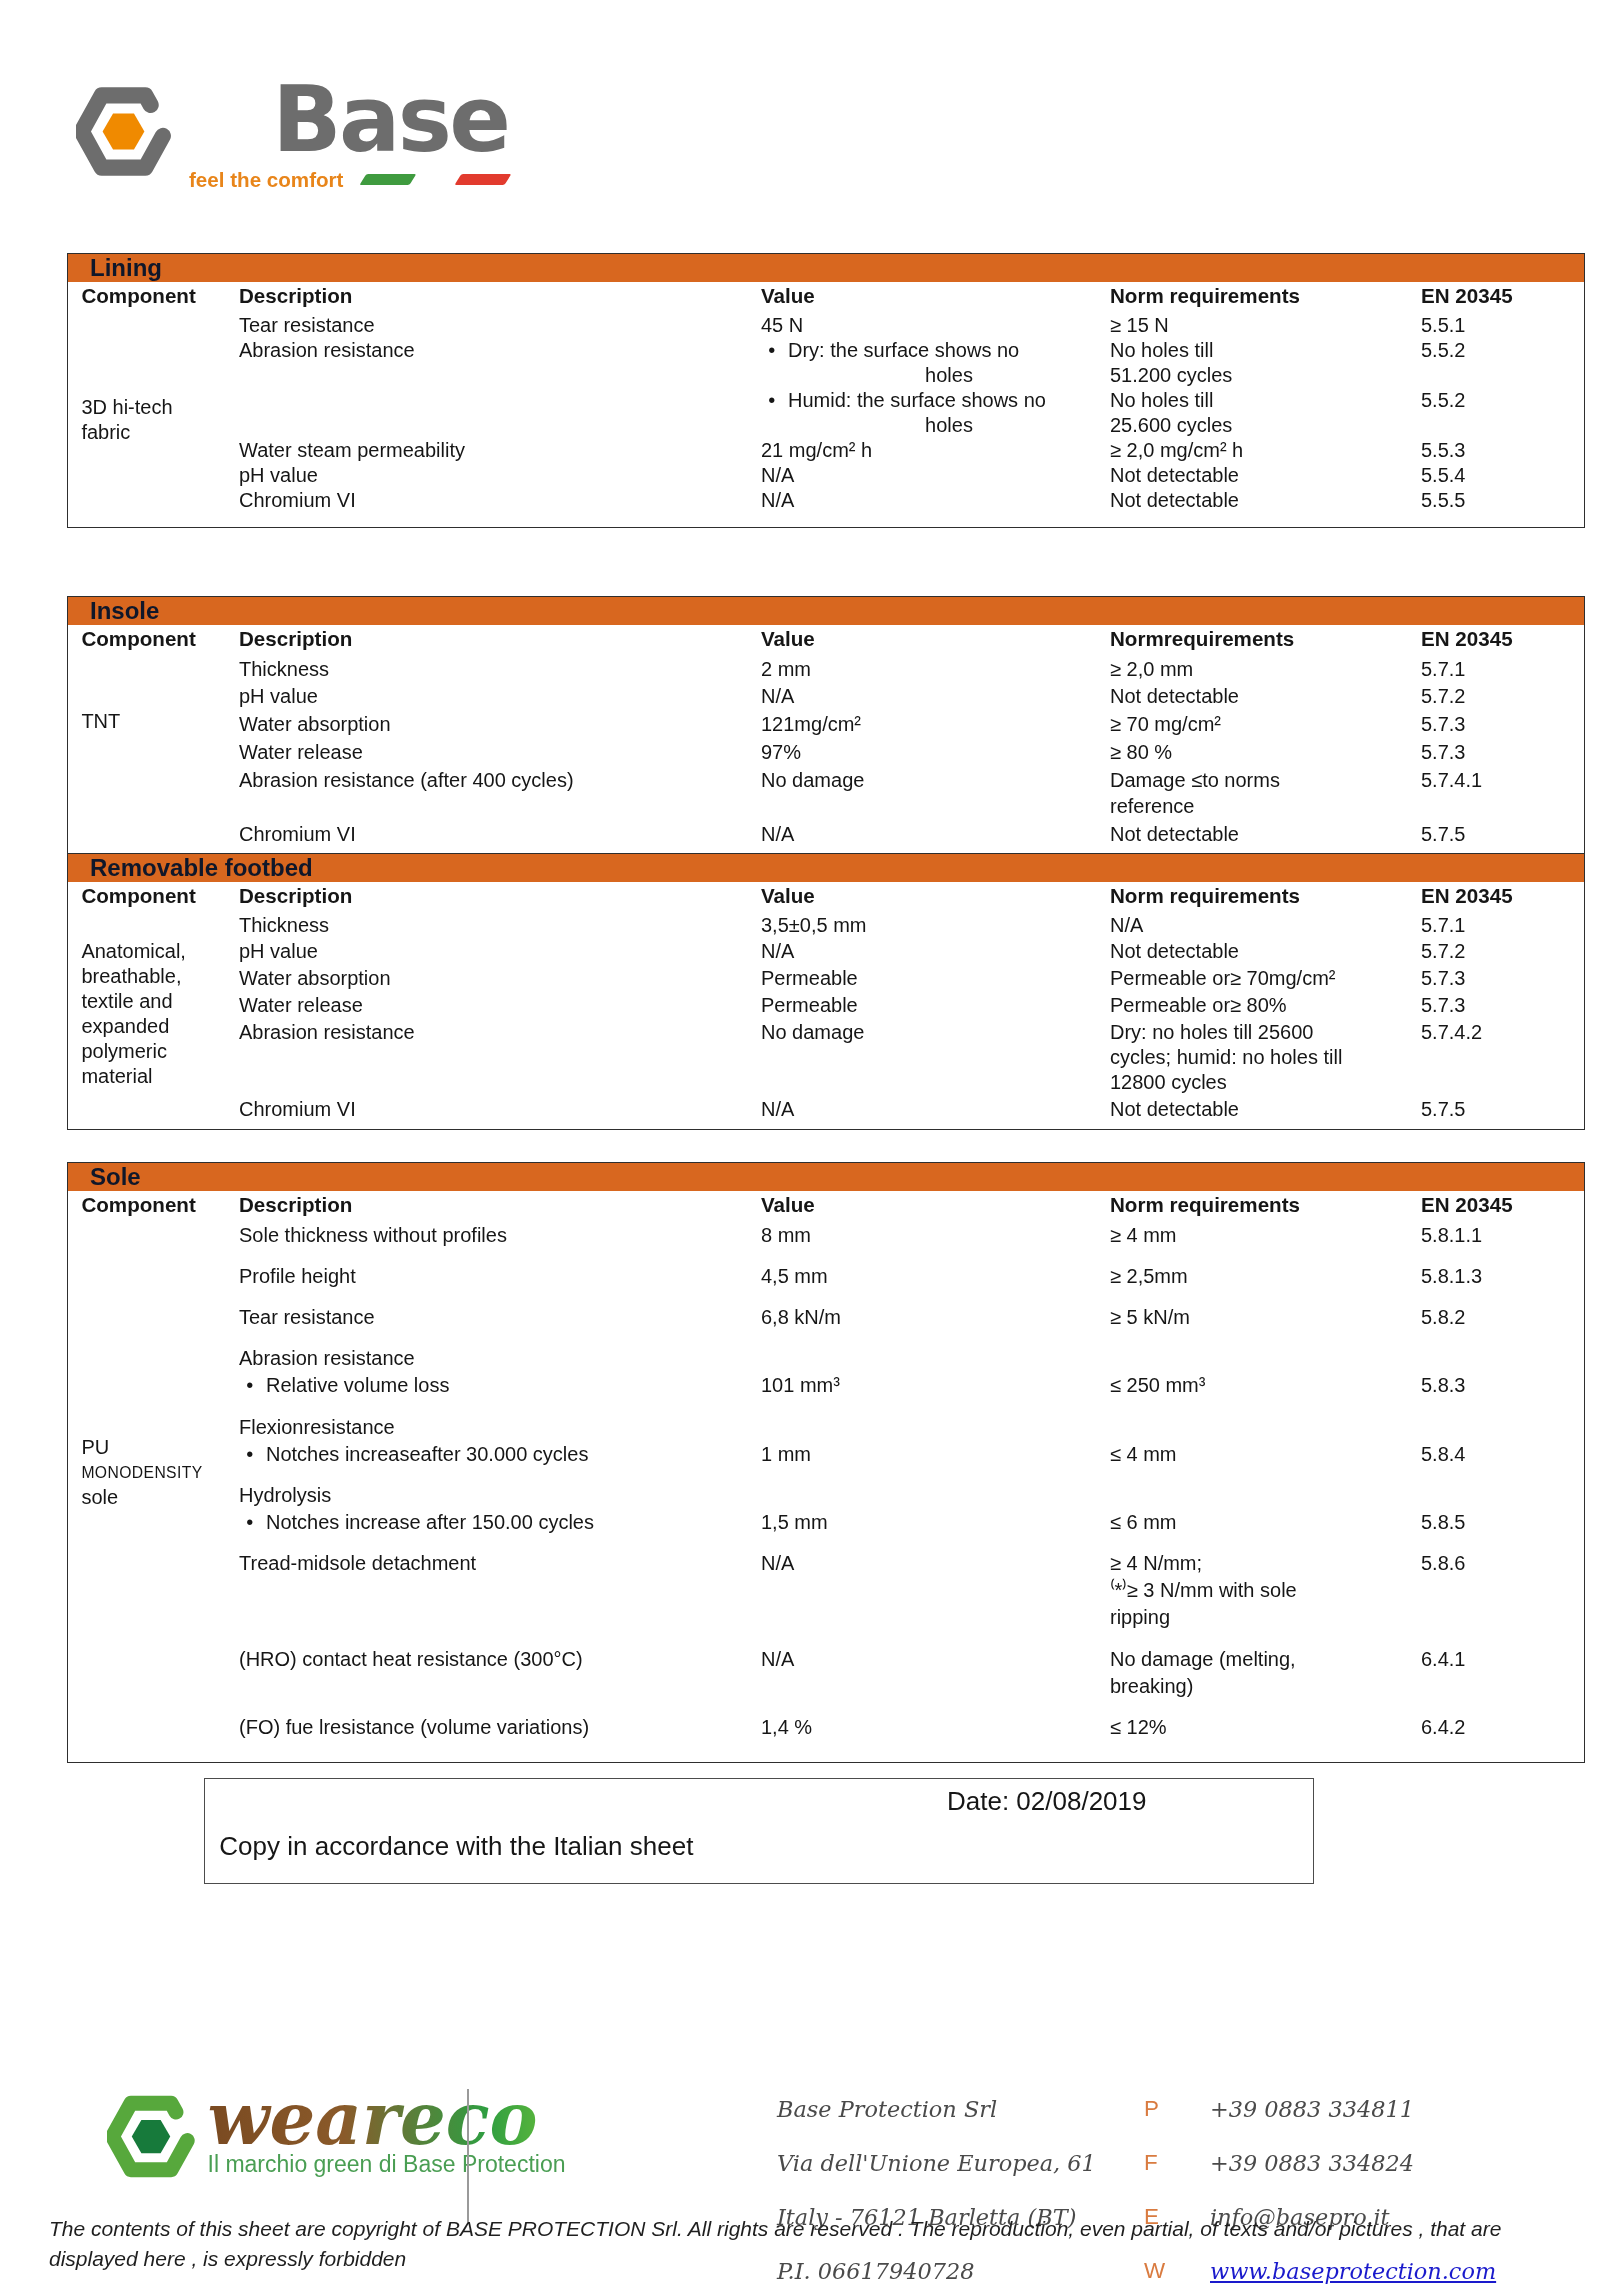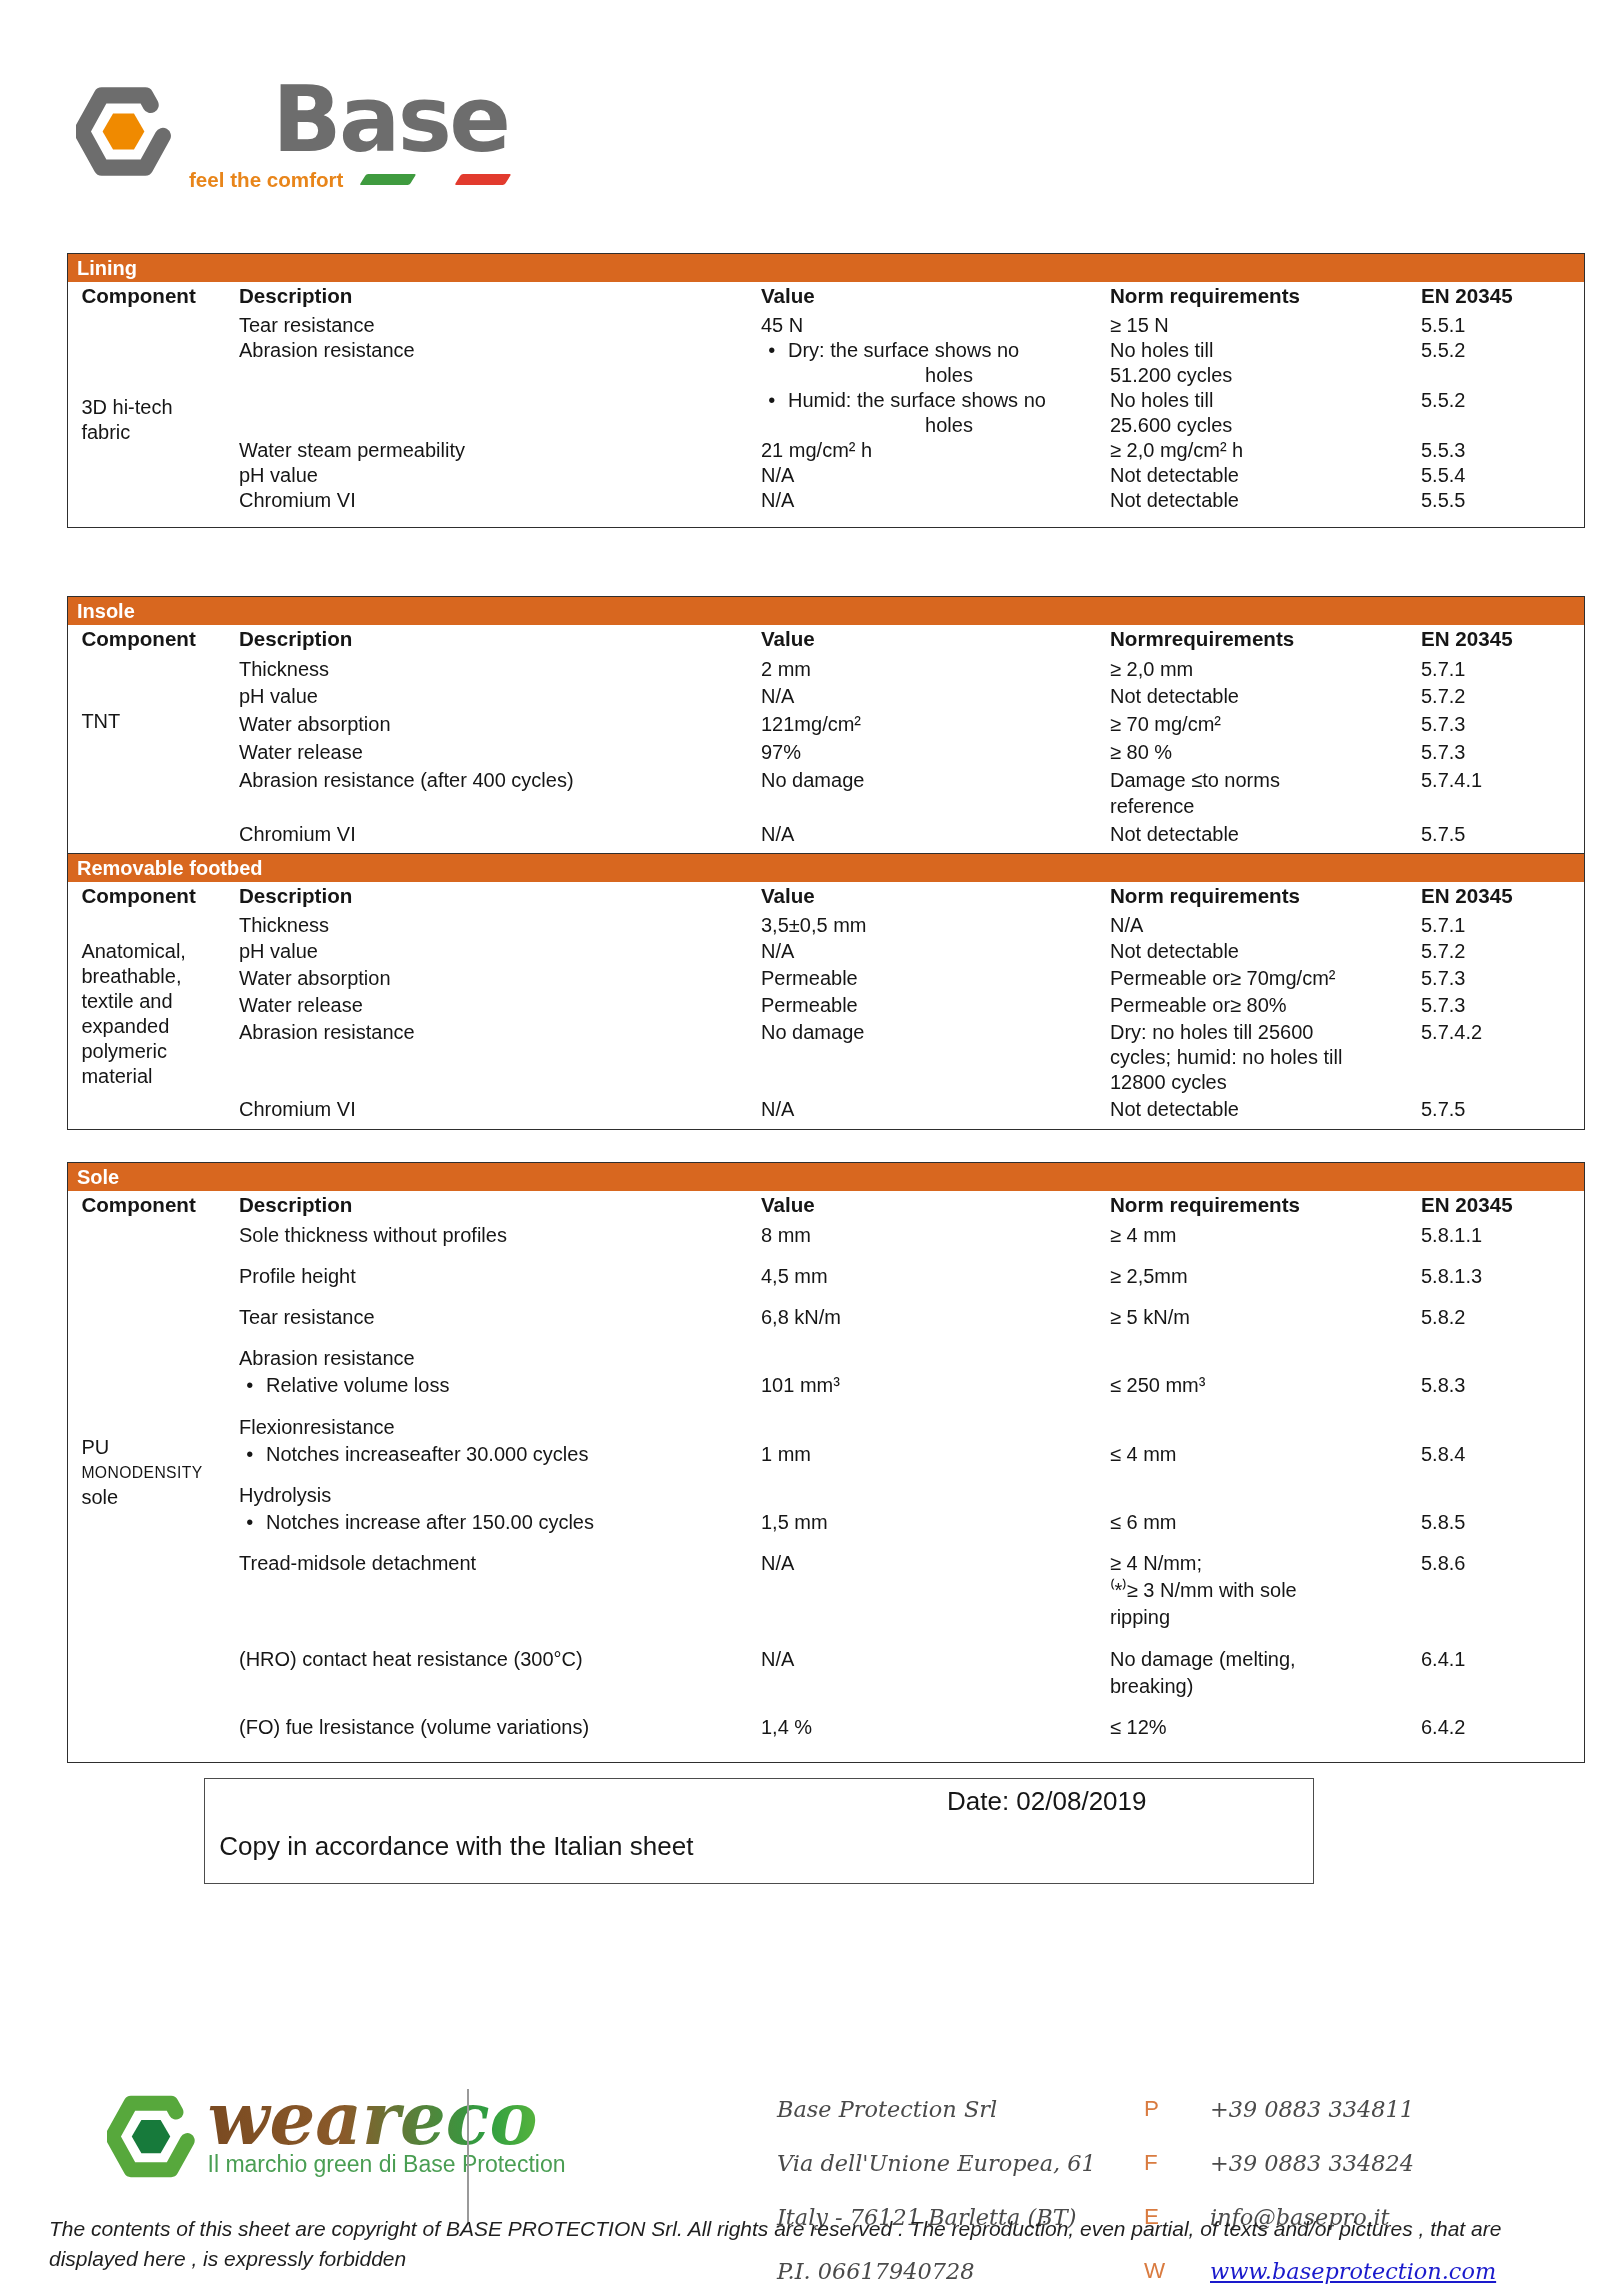--- a/index.html
+++ b/index.html
@@ -17,22 +17,22 @@
   .flag{height:10.7px;width:50px;transform:skewX(-32deg);border-radius:1.8px;}
   .flag-green{background:#3f9b3f;margin-left:19.7px;}
   .flag-red{background:#e23b2e;margin-left:45px;}
 
   
   .tbl{position:absolute;left:67px;width:1518px;border:1.8px solid #2e2e2e;background:#fff;box-sizing:border-box;}
   .sec-lining{top:253px;}
   .sec-insole{top:596px;}
   .sec-footbed{top:853px;}
   .sec-sole{top:1162px;}
-  .tbl-bar{height:28px;background:#d8671f;color:#ffffff;font-weight:bold;font-size:20px;
-           line-height:28px;padding-left:9px;}
+  .tbl-bar{height:28px;background:#d8671f;color:#0f172a;font-weight:bold;font-size:24px;
+           line-height:28px;padding-left:22px;}
   .tbl-head{display:grid;grid-template-columns:171px 522px 349px 311px 1fr;
             font-weight:bold;font-size:20.6px;line-height:27px;padding-top:0;}
   .tbl-head .hc0{padding-left:13.4px;}
   .tbl-bodywrap{position:relative;padding-left:171px;padding-top:3.6px;}
   .sec-lining  .tbl-bodywrap{padding-bottom:14.3px;}
   .sec-insole  .tbl-bodywrap{padding-bottom:5.4px;}
   .sec-footbed .tbl-bodywrap{padding-bottom:5.4px;}
   .sec-sole    .tbl-bodywrap{padding-bottom:7.2px;}
   .comp{position:absolute;left:13.4px;width:154px;font-size:20px;line-height:25px;}
   .sec-lining  .comp{top:86px;}

